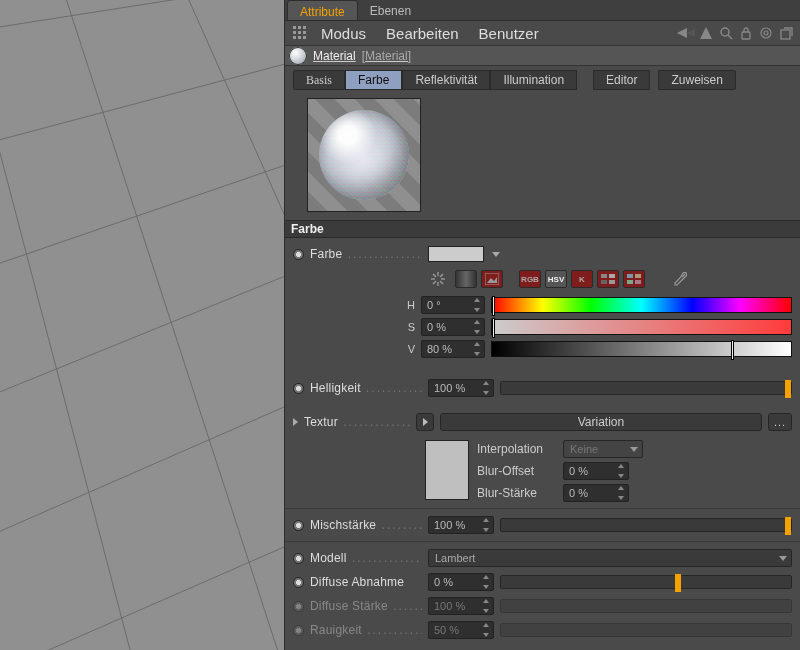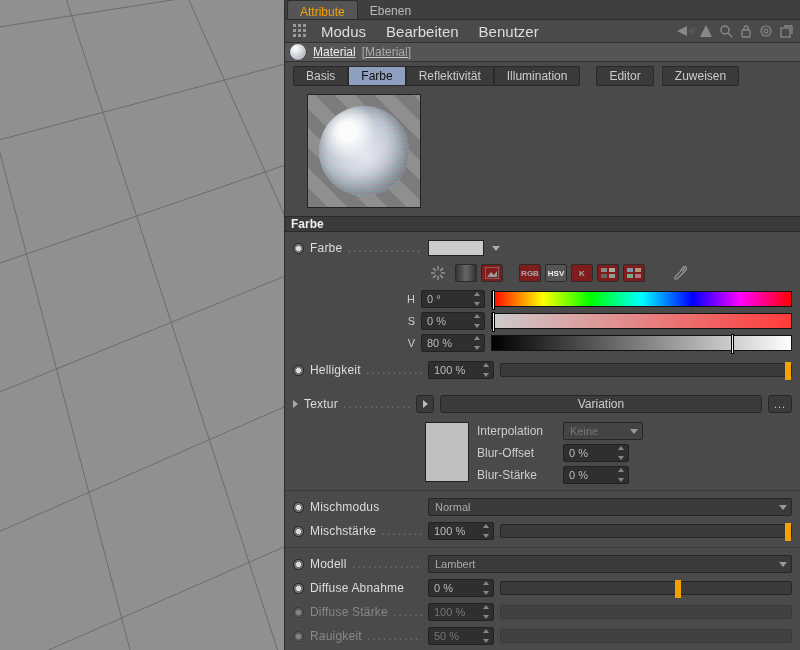--- a/index.html
+++ b/index.html
@@ -19,21 +19,21 @@
   .menubar .mb { padding: 0 10px; font-size:15px;}
   .menubar .spacer { flex:1; }
   .menubar .ricon { width:20px; height:20px; display:flex; align-items:center; justify-content:center; color:#999;}
 
   .titlebar { height: 24px; display:flex; align-items:center; background:#555; border-top:1px solid #333; border-bottom:1px solid #333; padding-left:4px; gap:6px;text-decoration:underline;}
   .matball-small { width:18px; height:18px; border-radius:50%; background:radial-gradient(circle at 35% 30%, #fff 0%, #cfd3d9 45%, #8a9099 100%); box-shadow:0 0 0 1px #333 inset;}
 
   .channel-tabs { height:24px; display:flex; align-items:center; padding: 4px 8px 0 8px; gap:0; }
   .ctab { height:20px; padding: 2px 12px; font-size:12px; color:#ccc; background:#3a3a3a; border:1px solid #2a2a2a; display:flex; align-items:center; }
   .ctab.active { background:#8f9fc0; color:#111; }
-  .ctab:first-child { border-radius:2px 0 0 2px; }
+  .ctab:first-child { border-radius:2px 0 0 2px;font-family:Liberation Serif, serif; }
   .ctab:last-child { border-radius:0 2px 2px 0; }
 
   .preview-wrap { padding: 8px 0 8px 22px; }
   .preview { width:114px; height:114px; border:1px solid #222; background:
     repeating-linear-gradient(45deg, #7c7c7c 0 14px, #8f8f8f 14px 28px); position:relative; }
   .preview .sphere { position:absolute; left:50%; top:50%; width:90px; height:90px; margin:-45px 0 0 -45px; border-radius:50%;
     background:
      radial-gradient(circle at 32% 28%, rgba(255,255,255,.95) 0 10%, rgba(255,255,255,0) 32%),
      radial-gradient(circle at 50% 55%, #e6e6f0 0%, #c6cbd6 55%, #888c9a 100%);
     box-shadow: inset -8px -10px 20px rgba(0,0,0,.35);
@@ -294,21 +294,21 @@
       <span class="hsv-lab">V</span>
       <div class="numfield">
           <span>80 %</span>
           <span class="spin"></span>
         </div>
       <div class="colorbar val-grad">
           <div class="marker" style="left:80%"></div>
         </div>
     </div>
 
-    <div class="row" style="margin-top:4px;">
+    <div class="row" style="margin-top:16px;">
       <span class="radio"></span>
       <span class="label dots">Helligkeit</span>
       <div class="pctfield">
           <span>100 %</span>
           <span class="spin"></span>
         </div>
       <div class="slider">
           <div class="thumb" style="left:calc(100% - 6px)"></div>
         </div>
     </div>
@@ -345,28 +345,20 @@
           <div class="pctfield">
               <span>0 %</span>
               <span class="spin"></span>
             </div>
         </div>
       </div>
     </div>
 
     <hr class="sep">
 
-    <div class="row">
-      <span class="radio"></span>
-      <span class="label">Mischmodus</span>
-      <div class="combo wide" style="flex:1">
-          <span>Normal</span>
-          <span class="ctri"></span>
-        </div>
-    </div>
 
     <div class="row">
       <span class="radio"></span>
       <span class="label dots">Mischstärke</span>
       <div class="pctfield">
           <span>100 %</span>
           <span class="spin"></span>
         </div>
       <div class="slider">
           <div class="thumb" style="left:calc(100% - 6px)"></div>

